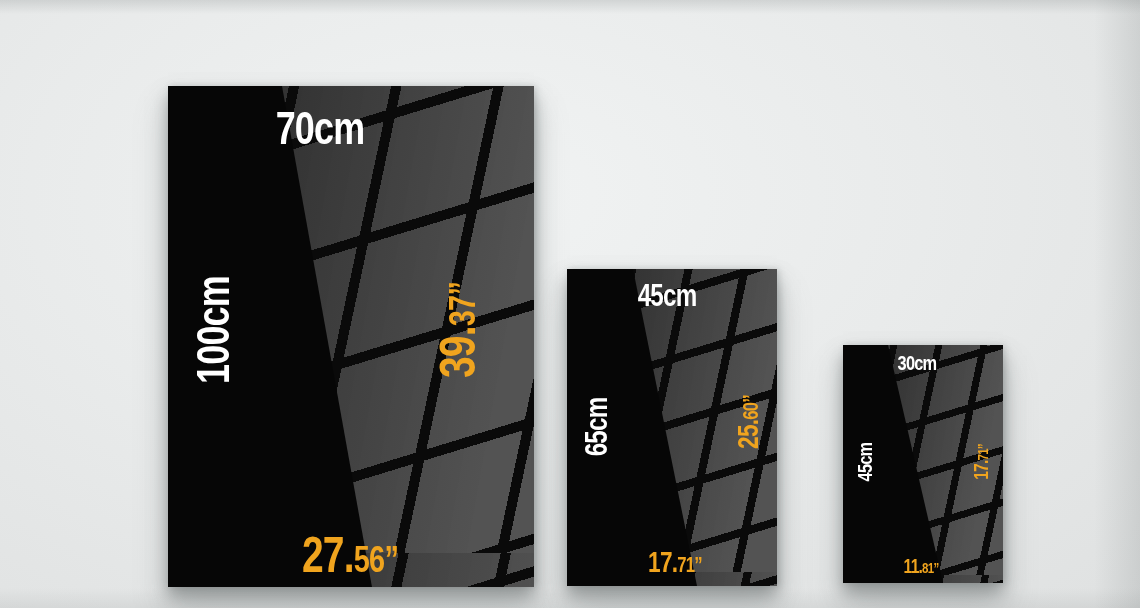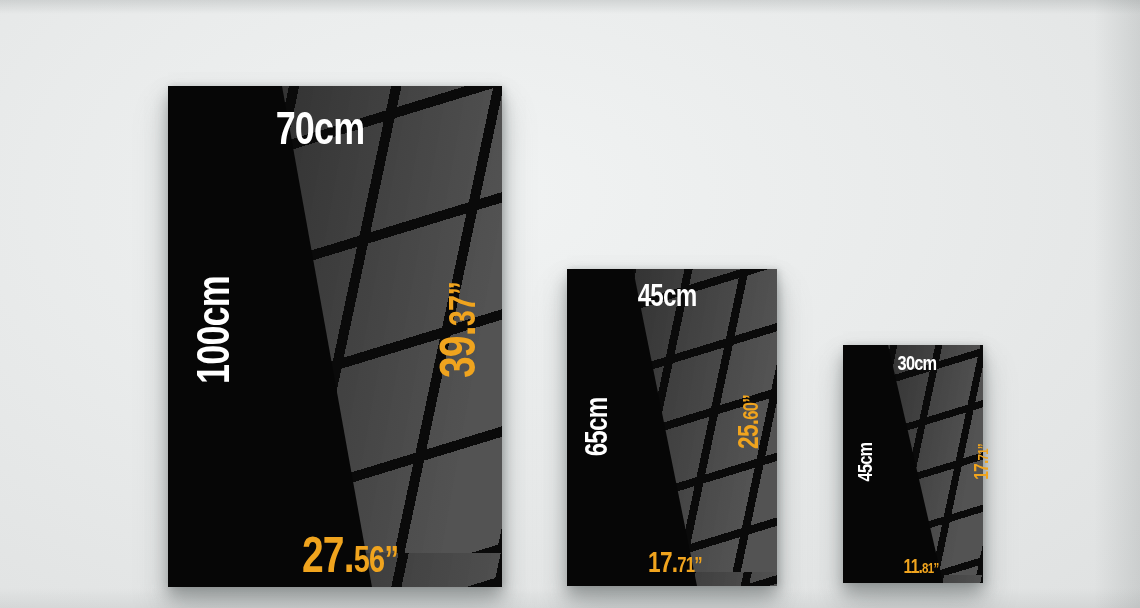--- a/index.html
+++ b/index.html
@@ -21,27 +21,27 @@
   }
 
   .poster{
     position:absolute;
     background:var(--poster-black,#060606);
     box-shadow:
       0 10px 16px rgba(104,110,110,.55),
       0 22px 32px rgba(104,110,110,.28),
       2px 0 6px rgba(104,110,110,.25);
   }
-  .p1{left:168px;top:86px;width:334px;height:501px;
+  .p1{left:168px;top:86px;width:366px;height:501px;
       --gap:10px;--pa:112px;--pb:100px;--bx1:114px;--bx2:204px;
       --fs-cm:46px;--fs-in:50px;--ox:26px;--oy:-34px;}
   .p2{left:567px;top:269px;width:210px;height:317px;
       --gap:8px;--pa:62px;--pb:55px;--bx1:66px;--bx2:130px;
       --fs-cm:31px;--fs-in:29px;--ox:8px;--oy:-14px;}
-  .p3{left:843px;top:345px;width:140px;height:238px;
+  .p3{left:843px;top:345px;width:160px;height:238px;
       --gap:7px;--pa:50px;--pb:44px;--bx1:45px;--bx2:100px;
       --fs-cm:21px;--fs-in:20px;--ox:4px;--oy:-8px;}
 
   
   .reflection{
     position:absolute;inset:0;
     background-color:var(--reflection-gray,#3f3f3f);
     background-image:
       repeating-linear-gradient(163deg,
         var(--grid-line,#0a0a0a) 0 var(--gap), transparent var(--gap) var(--pa)),

